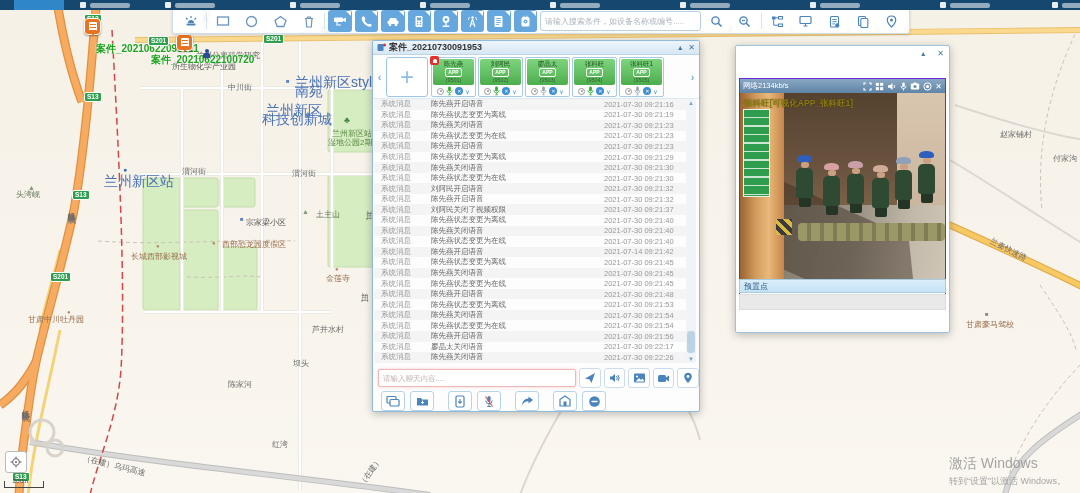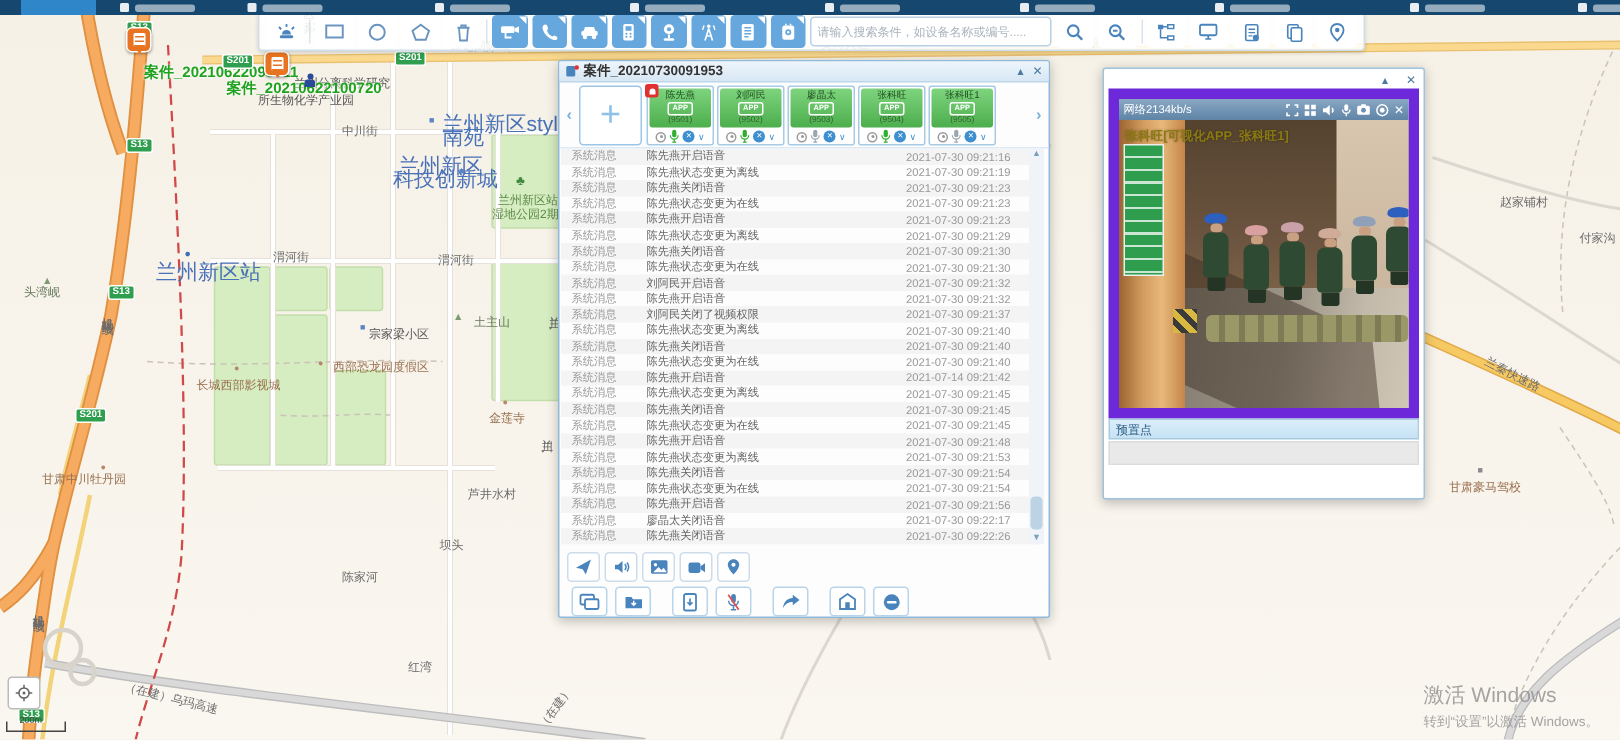--- a/index.html
+++ b/index.html
@@ -100,21 +100,21 @@
       display:flex;align-items:center;justify-content:center}
   #act-row{position:absolute;left:0;top:350px;right:0;height:20px;display:flex;align-items:center;padding-left:8px;gap:5px}
   .abtn{width:22px;height:18px;background:#fff;border:1px solid #b8d4ea;border-radius:3px;
       display:flex;align-items:center;justify-content:center}
   .gap1{width:4px}
   
   #video-panel{position:absolute;left:735px;top:45px;width:215px;height:288px;background:#fff;
       border:1px solid #9fc3dd;border-radius:2px;box-shadow:0 2px 8px rgba(0,0,0,.25);z-index:20;box-sizing:border-box}
   #vp-head{position:absolute;top:0;left:0;right:0;height:15px;display:flex;justify-content:flex-end;
       align-items:center;padding-right:5px;gap:6px}
-  #vwin{position:absolute;left:3px;top:13px;width:207px;height:220px;border:7px solid #6d28d9;box-sizing:border-box}
+  #vwin{position:absolute;left:3px;top:32px;width:207px;height:220px;border:1px solid #6d28d9;box-sizing:border-box}
   #vtitle{height:14px;background:linear-gradient(#89a7c3,#5f84a6);display:flex;align-items:center;
       padding:0 3px;gap:3px}
   #vnet{font-size:7.5px;color:#fff;flex:1}
   .vic{display:flex;align-items:center}
   #vclose{color:#fff;font-size:8px;font-weight:bold}
   #vphoto{position:relative;height:192px;background:#c8b8a4;overflow:hidden}
   .ph-shadowwall{position:absolute;left:44px;top:0;right:0;height:112px;background:linear-gradient(180deg,#55432f,#6b5440 70%,#7a6046)}
   .ph-rightwall{position:absolute;right:0;top:0;width:48px;height:140px;background:linear-gradient(180deg,#d9c6ae,#c7b29a)}
   .ph-ground{position:absolute;left:44px;right:0;top:112px;bottom:0;background:linear-gradient(100deg,#857d70 0%,#9c9486 45%,#c2b9aa 75%,#cfc6b6 100%)}
   .ph-gshadow{position:absolute;left:30px;top:120px;width:150px;height:80px;background:rgba(55,42,32,.45);
@@ -726,20 +726,21 @@
         <span class="m-text">陈先燕关闭语音</span>
         <span class="m-time">2021-07-30 09:22:26</span>
       </div>
     </div>
   <div id="vscroll">
     <div class="up">▲</div>
     <div class="thumb"></div>
     <div class="dn">▼</div>
   </div>
   <div id="chat-row">
+    <input id="chat-input" placeholder="请输入聊天内容....." style="">
     <div class="cbtn">
       <svg width="12" height="12" viewBox="0 0 12 12">
           <path d="M1,6.5 L11,1 L7.5,11 L5.5,7.5 Z" fill="#4a84bc"></path>
         </svg>
     </div>
     <div class="cbtn">
       <svg width="12" height="12" viewBox="0 0 12 12">
           <path d="M2,4.5 H4 L7,2 V10 L4,7.5 H2 Z" fill="#4a84bc"></path>
           <path d="M8.5,4 a3,3 0 0 1 0,4 M10,3 a5,5 0 0 1 0,6" stroke="#4a84bc" fill="none" stroke-width="1"></path>
         </svg>

